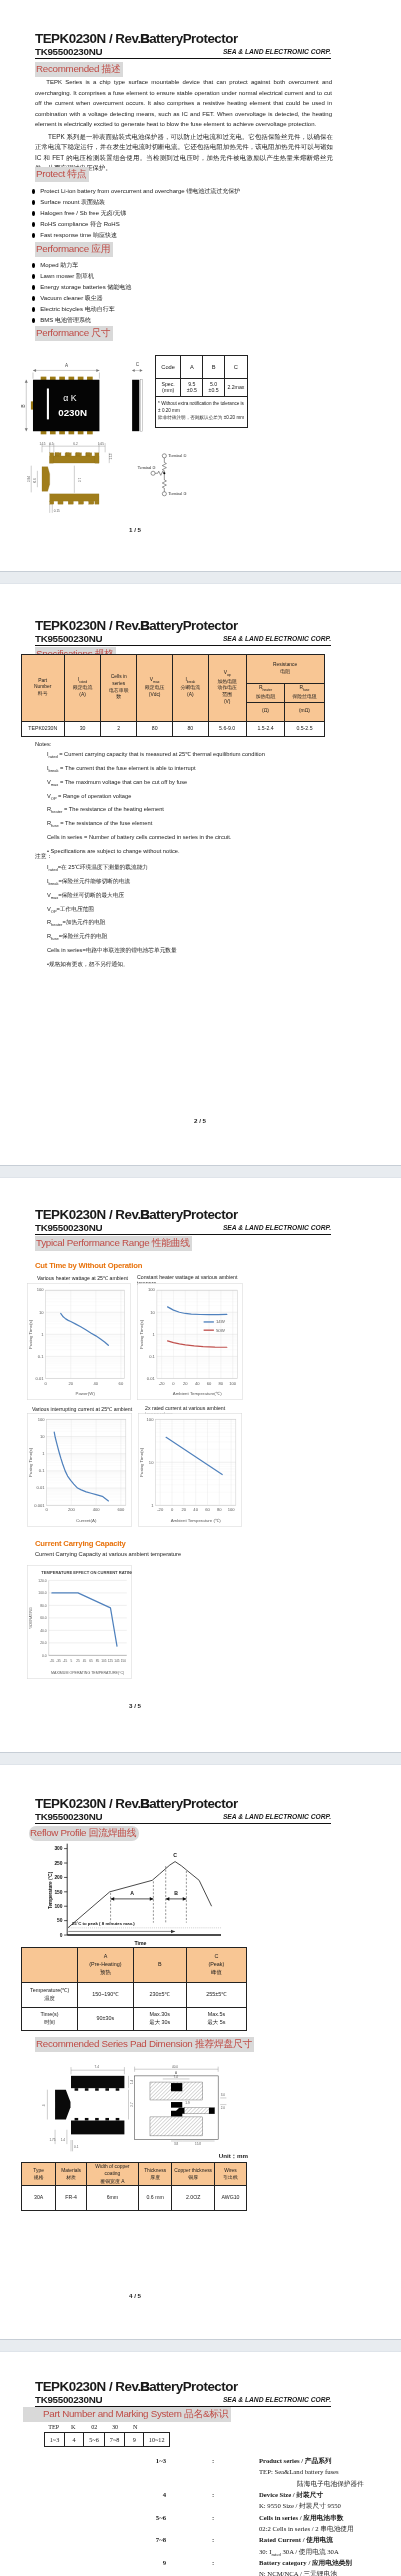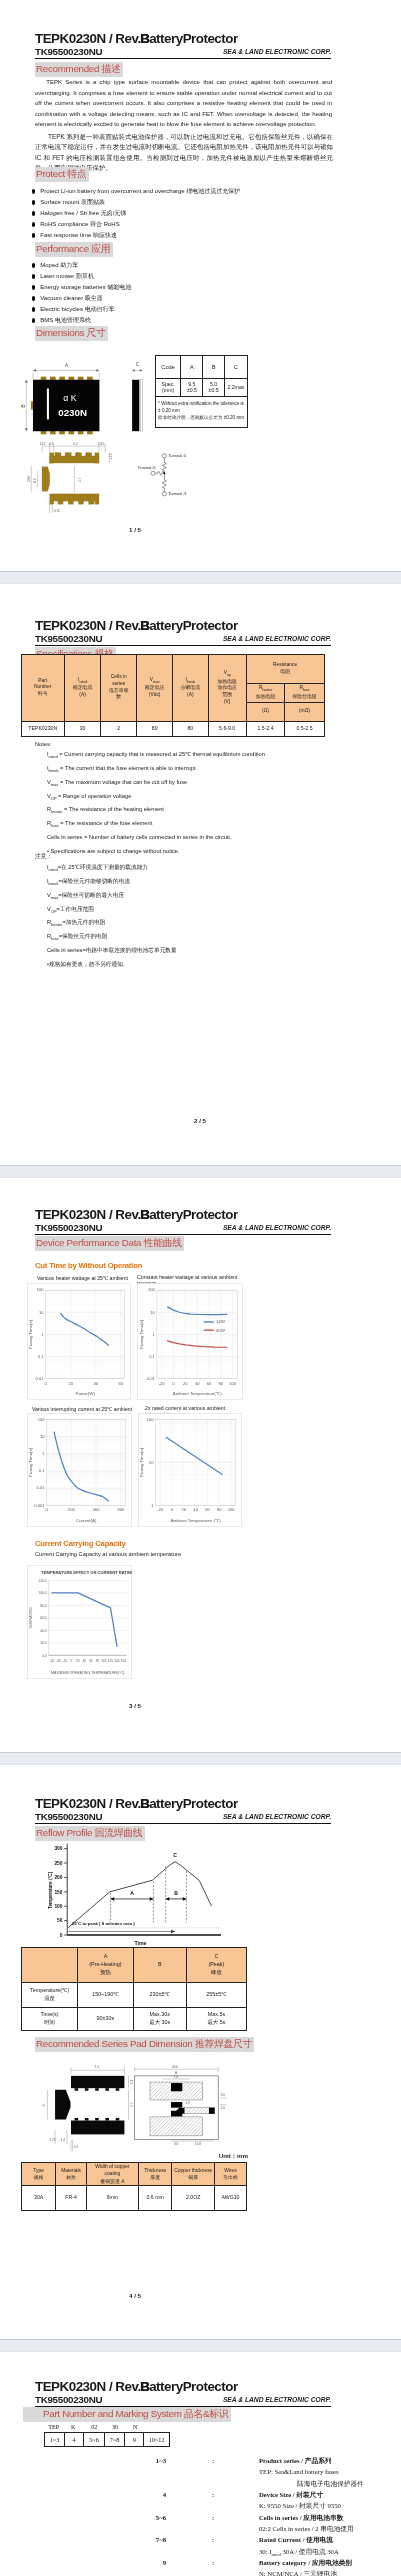--- a/index.html
+++ b/index.html
@@ -90,21 +90,21 @@
     </div>
   <div class="bullet-row" style="top:305px;">
       <span class="bullet-dot"></span>
       <span class="bullet-txt">Electric bicycles 电动自行车</span>
     </div>
   <div class="bullet-row" style="top:316px;">
       <span class="bullet-dot"></span>
       <span class="bullet-txt">BMS 电池管理系统</span>
     </div>
 
-  <div class="abs sec" style="left:35px;top:326px;">Dimensions 尺寸</div>
+  <div class="abs sec" style="left:35px;top:326px;">Performance 尺寸</div>
 
   <svg class="abs" style="left:20.6px;top:355px;" width="111" height="85" viewBox="0 0 215 165">
     <line x1="23" y1="30" x2="152" y2="30" class="dln"></line>
     <path d="M23,30 l6,-3 v6 z M152,30 l-6,-3 v6 z" fill="#777"></path>
     <line x1="23" y1="34" x2="23" y2="46" class="dln"></line>
       <line x1="152" y1="34" x2="152" y2="46" class="dln"></line>
     <text x="85" y="24" font-size="9" fill="#444">A</text>
     <line x1="10" y1="48" x2="10" y2="148" class="dln"></line>
     <path d="M10,48 l-3,6 h6 z M10,148 l-3,-6 h6 z" fill="#777"></path>
     <text x="1" y="101" font-size="9" fill="#444" transform="rotate(-90 5 98)">B</text>
@@ -338,21 +338,21 @@
 
 <div class="gap" style="top:1165px;height:13px;"></div>
 
 <div class="page" style="top:1178px;height:573px;">
   <div class="abs model" style="left:35px;top:29px;">TEPK0230N / Rev.B</div>
   <div class="abs product" style="left:140px;top:29px;">BatteryProtector</div>
   <div class="abs partcode" style="left:35px;top:44px;">TK95500230NU</div>
   <div class="abs company" style="left:185px;top:46px;width:146px;">SEA &amp; LAND ELECTRONIC CORP.</div>
   <div class="abs rule" style="left:35px;top:56px;width:296px;"></div>
 
-  <div class="abs sec" style="left:35px;top:58px;">Device Performance Data 性能曲线</div>
+  <div class="abs sec" style="left:35px;top:58px;">Typical Performance Range 性能曲线</div>
   <div class="abs osec" style="left:35px;top:83px;">Cut Time by Without Operation</div>
   <div class="abs" style="left:31px;top:96px;width:103px;font-size:5.2px;text-align:center;">Various heater wattage at 25℃  ambient temperature</div>
   <div class="abs" style="left:137px;top:96px;width:108px;font-size:5.2px;">Constant heater wattage at various ambient tempera</div>
   <div class="abs" style="left:23px;top:227px;width:118px;font-size:5.2px;text-align:center;">Various interrupting current at 25℃  ambient temperature Constant</div>
   <div class="abs" style="left:145px;top:227px;width:103px;font-size:5.2px;">2x rated current at various ambient temperature</div>
   <div class="abs osec" style="left:35px;top:361px;">Current Carrying Capacity</div>
   <div class="abs" style="left:35px;top:373px;font-size:5.7px;">Current Carrying Capacity at various ambient temperature</div>
   <div class="abs ftr" style="left:129px;top:524px;">3 / 5</div>
 <svg width="104" height="117" style="position:absolute;left:27px;top:105px;" viewBox="0 0 202 228">
       <rect x="0.5" y="0.5" width="201" height="227" fill="#fff" stroke="#d7d7d7"></rect>
@@ -626,21 +626,21 @@
 
 <div class="gap" style="top:1752px;height:13px;"></div>
 
 <div class="page" style="top:1765px;height:574px;">
   <div class="abs model" style="left:35px;top:31px;">TEPK0230N / Rev.B</div>
   <div class="abs product" style="left:140px;top:31px;">BatteryProtector</div>
   <div class="abs partcode" style="left:35px;top:46px;">TK95500230NU</div>
   <div class="abs company" style="left:185px;top:48px;width:146px;">SEA &amp; LAND ELECTRONIC CORP.</div>
   <div class="abs rule" style="left:35px;top:58px;width:296px;"></div>
 
-  <div class="abs sec" style="left:35px;top:61px;">Reflow Profile 回流焊曲线</div>
+  <div class="abs sec" style="left:29px;top:61px;border-radius:7px;">Reflow Profile 回流焊曲线</div>
 
   <table class="abs tbl" style="left:21px;top:182px;width:226px;font-size:5.4px;line-height:7.7px;">
     <tbody>
         <tr style="height:35px;">
       <td class="peach" style="width:55px;"></td>
       <td class="peach" style="width:56px;">
             <div>A</div>
             <div>(Pre-Heating)</div>
             <div>预热</div>
           </td>

